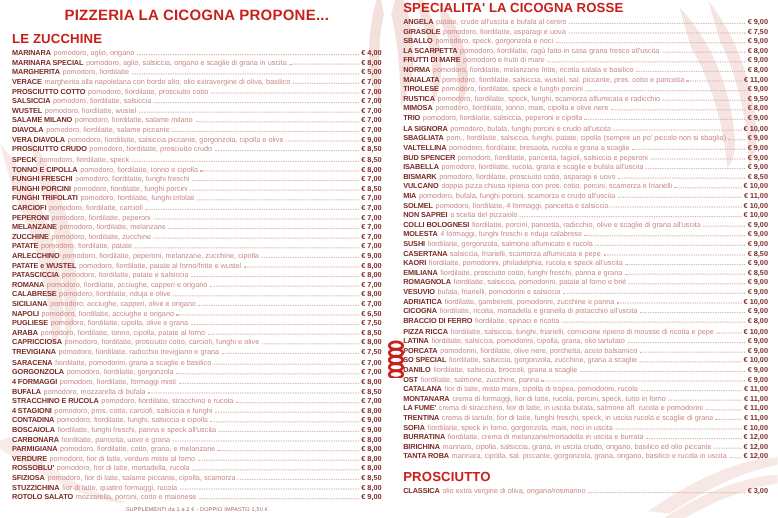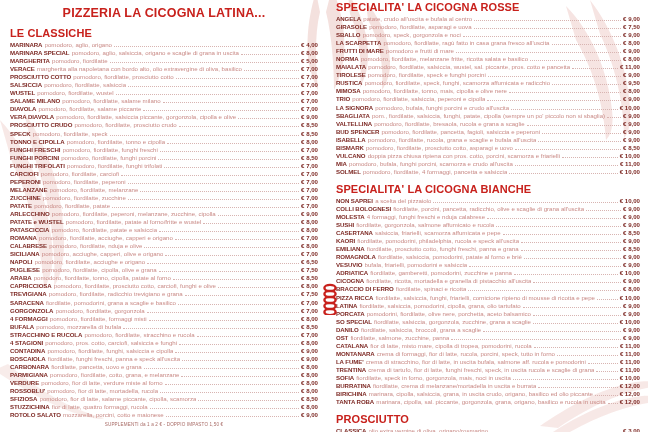--- a/index.html
+++ b/index.html
@@ -94,23 +94,23 @@
   <svg width="110" height="100" viewBox="0 0 110 100">
     <g fill="#f7eae8" opacity="0.9">
       <path d="M0 40 C24 56 56 76 90 86 C102 89 108 90 110 88 C86 82 50 66 14 34 Z"></path>
     </g>
   </svg>
 </div>
 
 <div class="page">
 
   <div class="col col-left">
-    <div class="maintitle">PIZZERIA LA CICOGNA LATINA...</div>
+    <div class="maintitle">PIZZERIA LA CICOGNA PROPONE...</div>
     <div>
-        <div class="section-title first">LE CLASSICHE</div>
+        <div class="section-title first">LE ZUCCHINE</div>
         <ul class="items">
           <li class="item">
             <span class="nm">MARINARA</span>
             <span class="ds">pomodoro, aglio, origano</span>
             <span class="dots"></span>
             <span class="pr">€ 4,00</span>
           </li>
           <li class="item">
             <span class="nm">MARINARA SPECIAL</span>
             <span class="ds">pomodoro, aglio, salsiccia, origano e scaglie di grana in uscita</span>
@@ -522,21 +522,20 @@
             <span class="dots"></span>
             <span class="pr">€ 11,00</span>
           </li>
           <li class="item">
             <span class="nm">SOLMEL</span>
             <span class="ds">pomodoro, fiordilatte, 4 formaggi, pancetta e salsiccia</span>
             <span class="dots"></span>
             <span class="pr">€ 10,00</span>
           </li>
         </ul>
-        <div class="section-title">SPECIALITA' LA CICOGNA BIANCHE</div>
         <ul class="items">
           <li class="item">
             <span class="nm">NON SAPREI</span>
             <span class="ds">a scelta del pizzaiolo</span>
             <span class="dots"></span>
             <span class="pr">€ 10,00</span>
           </li>
           <li class="item">
             <span class="nm">COLLI BOLOGNESI</span>
             <span class="ds">fiordilatte, porcini, pancetta, radicchio, olive e scaglie di grana all'uscita</span>

